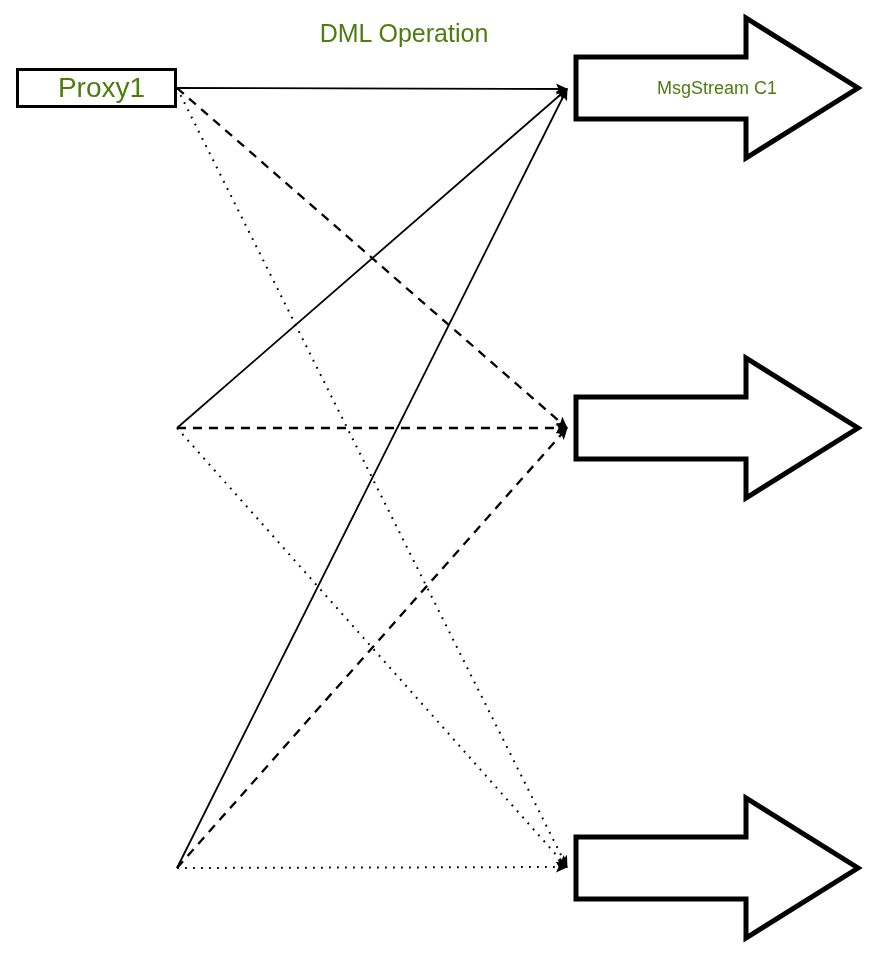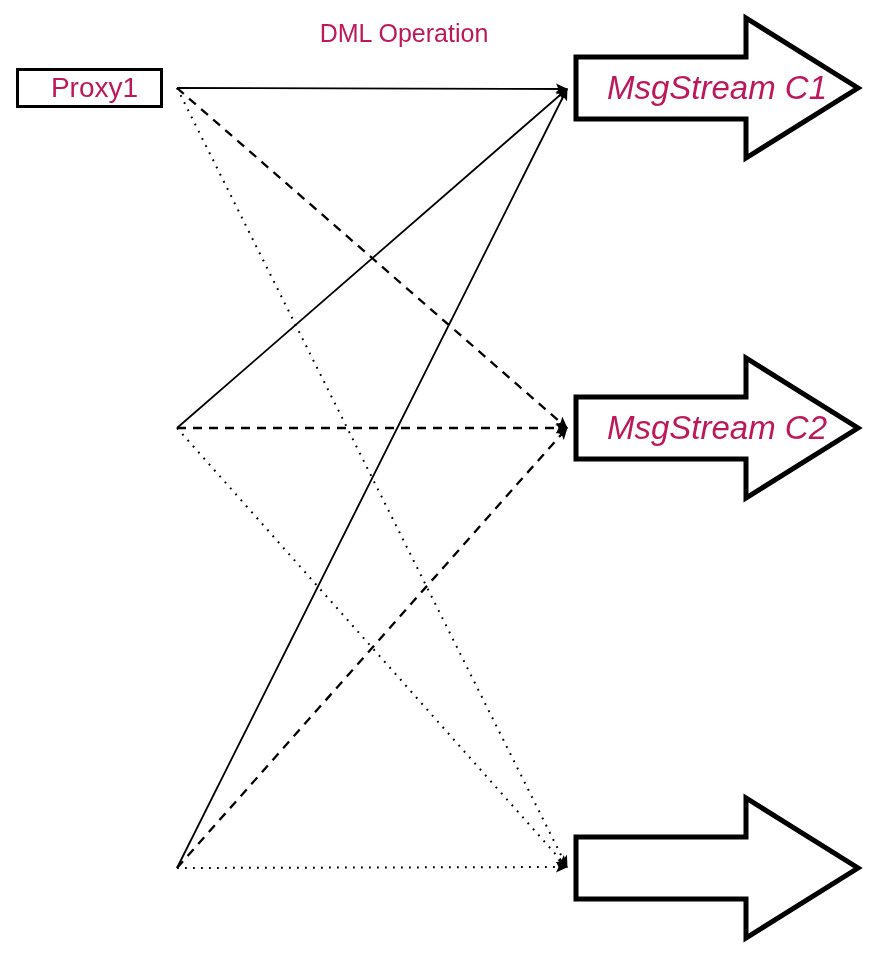--- a/index.html
+++ b/index.html
@@ -5,21 +5,21 @@
   html, body {
     margin: 0;
     padding: 0;
     background: #ffffff;
   }
   .canvas {
     position: relative;
     width: 875px;
     height: 956px;
     background: #ffffff;
-    color: #be185d;
+    color: #4d7c0f;
     font-family: "Liberation Sans", sans-serif;
     overflow: hidden;
   }
   svg.diagram-layer {
     position: absolute;
     left: 0;
     top: 0;
     width: 875px;
     height: 956px;
   }
@@ -35,43 +35,42 @@
   .block-arrow {
     fill: #ffffff;
     stroke: #000000;
     stroke-width: 5;
     stroke-linejoin: miter;
   }
   
   .proxy-box {
     position: absolute;
     left: 16px;
-    width: 147px;
+    width: 161px;
     height: 40px;
     box-sizing: border-box;
     border: 3px solid #000000;
     background: #ffffff;
     display: flex;
     align-items: center;
     justify-content: center;
     font-size: 28px;
     padding-left: 10px;
     white-space: nowrap;
   }
   
   .stream-label {
     position: absolute;
     left: 576px;
     width: 282px;
     height: 32px;
     line-height: 32px;
     text-align: center;
-    font-size: 33px;
+    font-size: 18px;
     white-space: nowrap;
-    font-style: italic;
   }
   
   .diagram-title {
     position: absolute;
     left: 302px;
     top: 20px;
     width: 204px;
     text-align: center;
     font-size: 25px;
     line-height: 27px;
@@ -111,15 +110,14 @@
 
   <div class="diagram-title">
     <div>DML Operation</div>
   </div>
 
   <div class="proxy-box" style="top:68px">
     <span>Proxy1</span>
   </div>
 
   <div class="stream-label" style="top:72px">MsgStream C1</div>
-  <div class="stream-label" style="top:412px">MsgStream C2</div>
 
 </div>
 
 </body></html>

